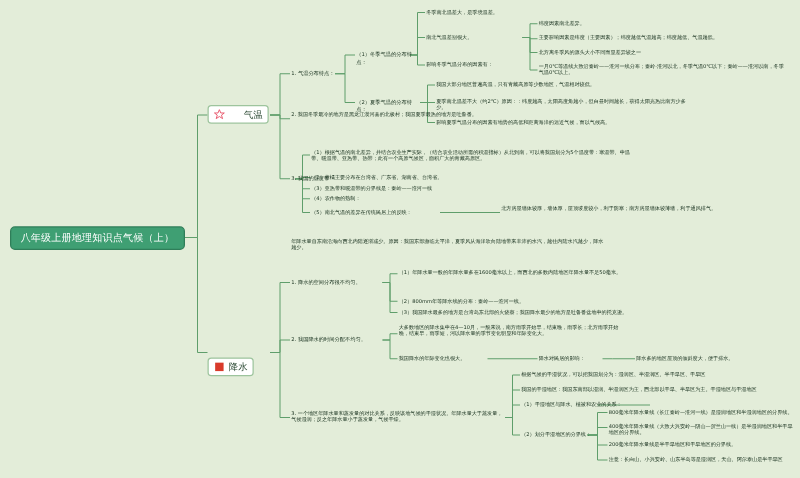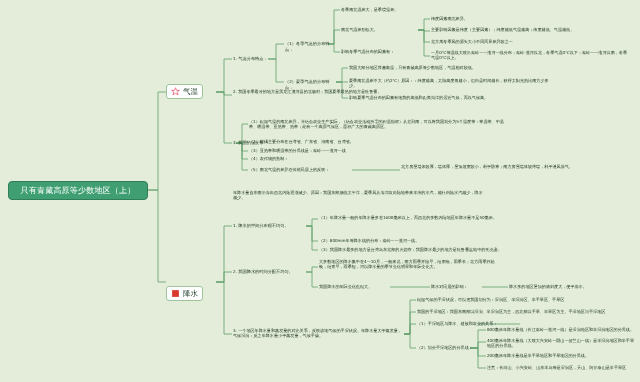--- a/index.html
+++ b/index.html
@@ -38,21 +38,21 @@
     border-radius:3px;
     height:15px;
     display:flex;
     align-items:center;
     padding:0 4px;
     font-size:7.5px;
     color:#1d3d26;
     white-space:nowrap;
   }
   .cap .ico{width:9px;height:9px;margin-right:3px;flex:0 0 auto;display:block;}
-  #n-qiwen{left:166px;top:84px;}
+  #n-qiwen{left:166px;top:84px;gap:12px;}
   #n-jiangshui{left:166px;top:274px;margin-top:12px;}
 
   
   .txt{
     position:absolute;
     font-size:4.1px;
     line-height:5.3px;
     color:#17301d;
     white-space:pre-line;
     letter-spacing:0px;
@@ -119,21 +119,21 @@
 
       <path d="M478 324 H520"></path>
 
       <path d="M470 348 H478 V330 H486"></path>
       <path d="M470 348 H478 V342 H486"></path>
       <path d="M470 348 H478 V356 H486"></path>
       <path d="M470 348 H478 V368 H486"></path>
     </g>
   </svg>
 
-  <div class="node root">只有青藏高原等少数地区（上）</div>
+  <div class="node root">八年级上册地理知识点气候（上）</div>
 
   <div class="node cap" id="n-qiwen">
     <svg class="ico" viewBox="0 0 24 24">
       <polygon points="12,2 15,9 22.5,9 16.5,13.6 18.8,21 12,16.6 5.2,21 7.5,13.6 1.5,9 9,9" fill="none" stroke="#e8546a" stroke-width="2"></polygon>
     </svg>
     <span>气温</span>
   </div>
 
   <div class="node cap" id="n-jiangshui">
     <svg class="ico" viewBox="0 0 24 24">

